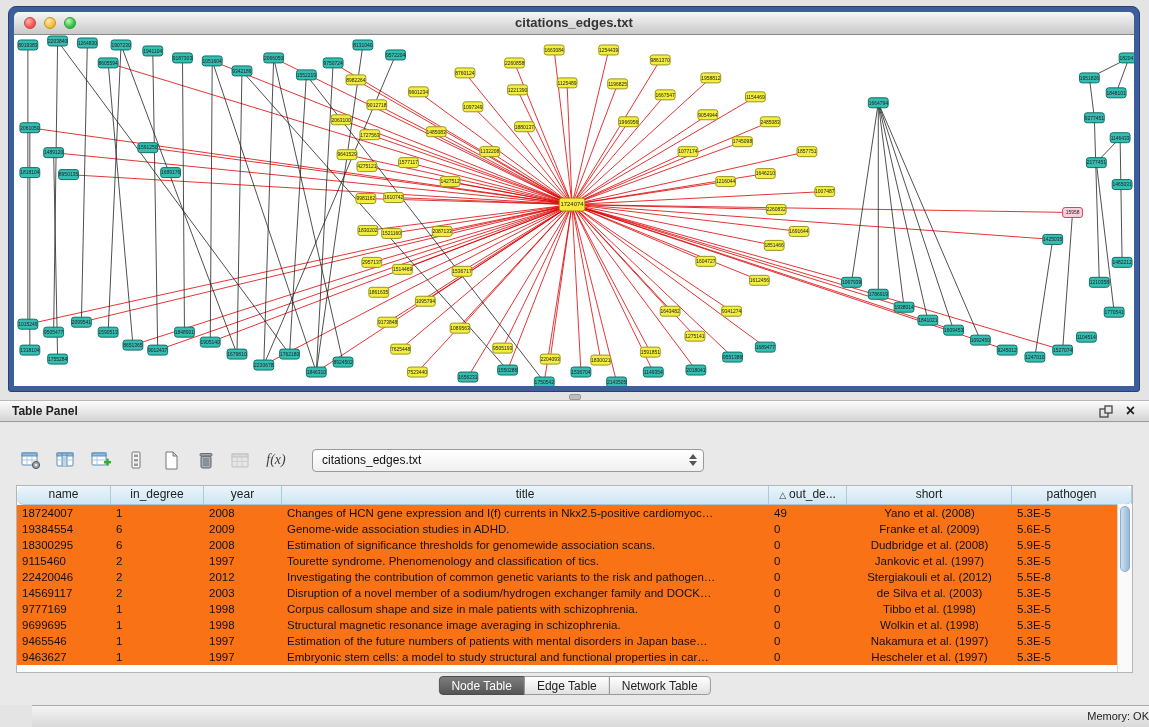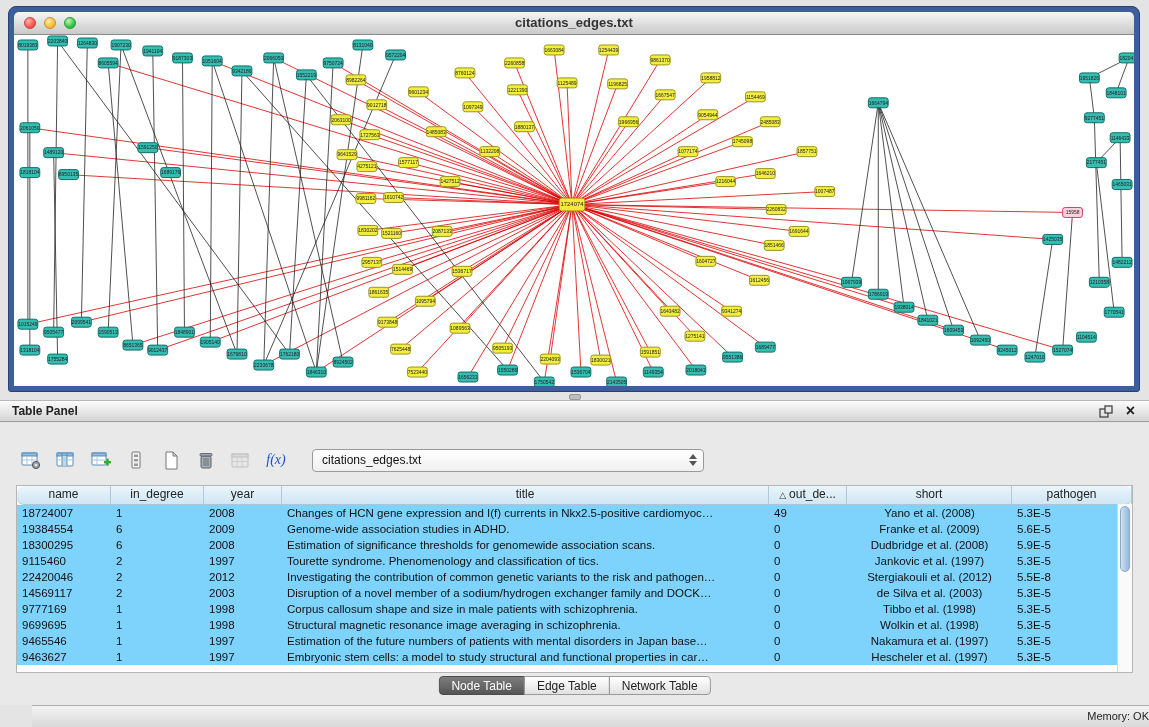--- a/index.html
+++ b/index.html
@@ -25,33 +25,33 @@
   .panel-title{position:absolute;left:12px;top:0;line-height:20px;font-size:12px;color:#222;font-weight:bold;}
   .panel-float{position:absolute;right:36px;top:4px;width:14px;height:14px;cursor:pointer;}
   .panel-close{position:absolute;right:14px;top:0;line-height:20px;font-size:16px;font-weight:bold;color:#222;cursor:pointer;}
 
   
   .panel-body{position:absolute;left:0;top:423px;width:100%;height:282px;background:#e9e9e9;}
 
   .toolbar{position:absolute;left:18px;top:22px;height:30px;display:flex;align-items:center;gap:9px;}
   .tool-btn{width:26px;height:26px;display:flex;align-items:center;justify-content:center;border-radius:4px;background:transparent;}
   .tool-btn.disabled{opacity:.45;}
-  .fx{font-family:"Liberation Serif",serif;font-style:italic;font-size:14px;color:#1d4ed8;}
+  .fx{font-family:"Liberation Serif",serif;font-style:italic;font-size:14px;color:#404040;}
   .dropdown{margin-left:14px;width:392px;height:23px;background:linear-gradient(#ffffff,#f0f0f0);border:1px solid #9a9a9a;border-radius:4px;display:flex;align-items:center;justify-content:space-between;padding:0 6px 0 9px;box-sizing:border-box;}
   .dd-text{font-size:12px;color:#111;}
   .dd-arrows{display:flex;flex-direction:column;gap:2px;}
   .dd-arrows .up{width:0;height:0;border-left:4px solid transparent;border-right:4px solid transparent;border-bottom:5px solid #555;}
   .dd-arrows .down{width:0;height:0;border-left:4px solid transparent;border-right:4px solid transparent;border-top:5px solid #555;}
 
   
   .table-wrap{position:absolute;left:16px;right:16px;top:62px;height:188px;background:#fff;border:1px solid #b5b5b5;box-sizing:border-box;overflow:hidden;}
   .thead{display:flex;height:18px;background:linear-gradient(#eaf5fb,#cfe6f3);border-bottom:1px solid #a9c7d8;border-radius:7px;}
   .th{font-size:12px;color:#222;text-align:center;line-height:17px;border-right:1px solid #aecbdc;box-sizing:border-box;white-space:nowrap;overflow:hidden;}
   .sort{font-size:9px;margin-right:3px;color:#333;}
-  .tr{display:flex;height:16px;line-height:16px;background:#7dd3fc;}
+  .tr{display:flex;height:16px;line-height:16px;background:#f97316;}
   .td{font-size:11.5px;color:#111;padding-left:5px;box-sizing:border-box;white-space:nowrap;overflow:hidden;}
   .c0{width:94px;}.c1{width:93px;}.c2{width:78px;}.c3{width:487px;}.c4{width:78px;}.c5{width:165px;}.c6{flex:1;}
   .td.c5{text-align:center;padding-left:0;}
   .vscroll{position:absolute;right:0;top:18px;bottom:0;width:14px;background:#fafafa;border-left:1px solid #d6d6d6;}
   .vthumb{margin:2px;height:64px;border-radius:6px;background:linear-gradient(90deg,#cfe0ef,#93b8da);border:1px solid #8aaccb;}
 
   
   .tabs{position:absolute;left:50%;transform:translateX(-50%);bottom:10px;display:flex;}
   .tab{font-family:"Liberation Sans",sans-serif;font-size:12px;height:19px;padding:0 12px;border:1px solid #9a9a9a;background:linear-gradient(#ffffff,#e1e1e1);color:#222;margin-left:-1px;cursor:pointer;}
   .tab:first-child{border-radius:4px 0 0 4px;margin-left:0;}

